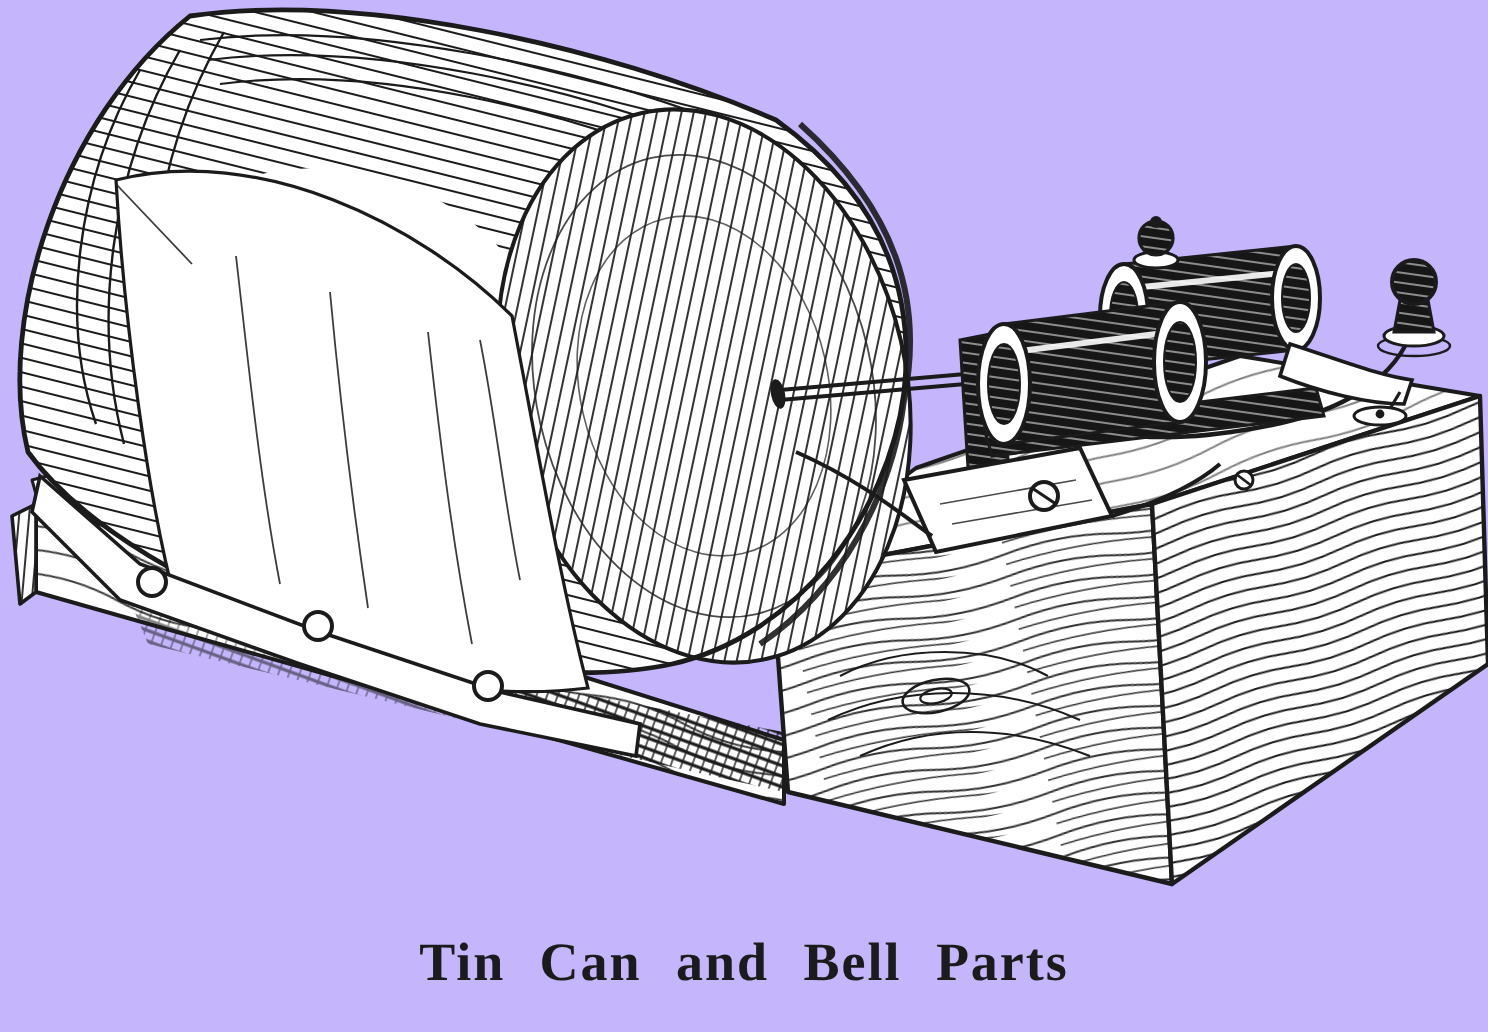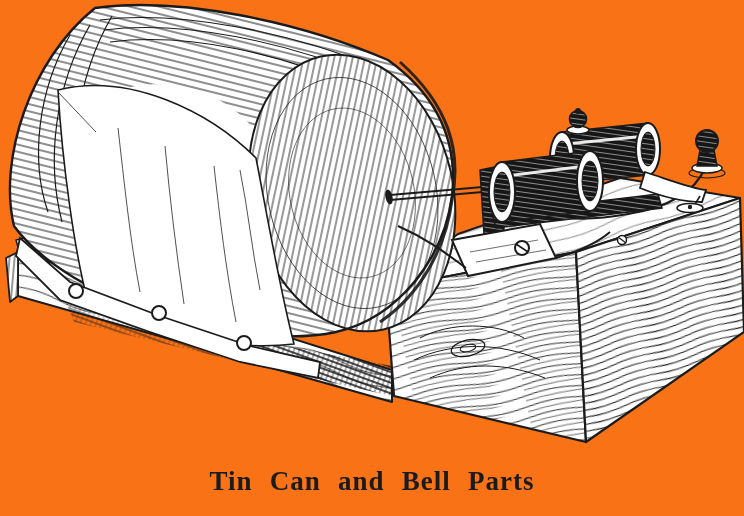--- a/index.html
+++ b/index.html
@@ -1,19 +1,19 @@
 <!DOCTYPE html>
 <html><head>
 <meta charset="utf-8">
 <style>
   html,body{margin:0;padding:0;background:#ffffff;}
   .page{
     position:relative;
     width:744px;height:516px;
-    background:#f97316;
+    background:#c4b5fd;
     overflow:hidden;
     font-family:"Liberation Serif", serif;
   }
   .figure-wrap{width:744px;height:460px;}
   .figure-wrap svg{display:block;}
   .caption{
     width:744px;
     text-align:center;
     margin-top:6px;
     font-family:"Liberation Serif", serif;

